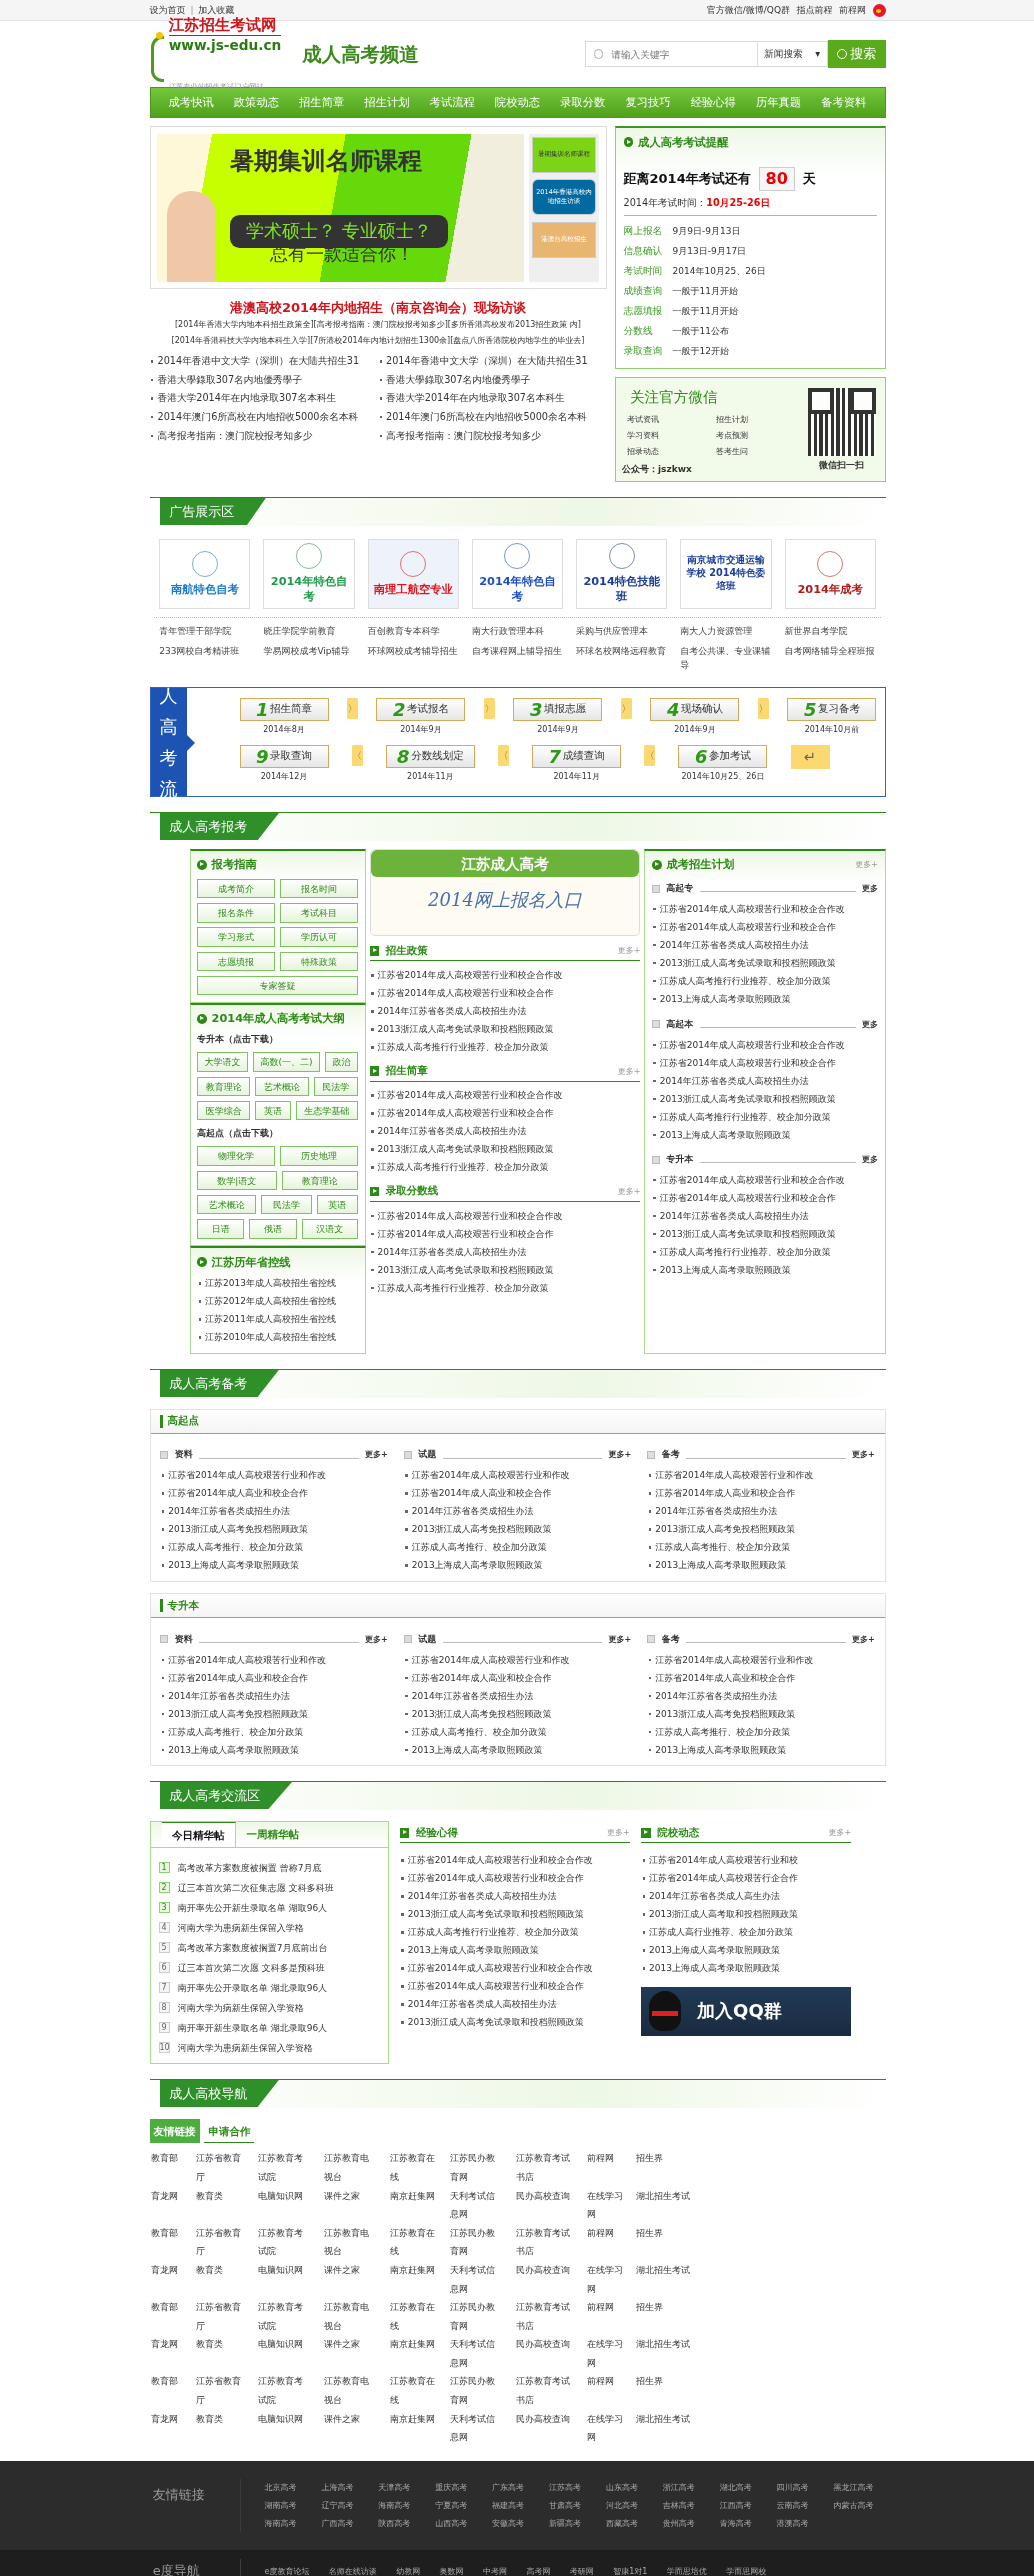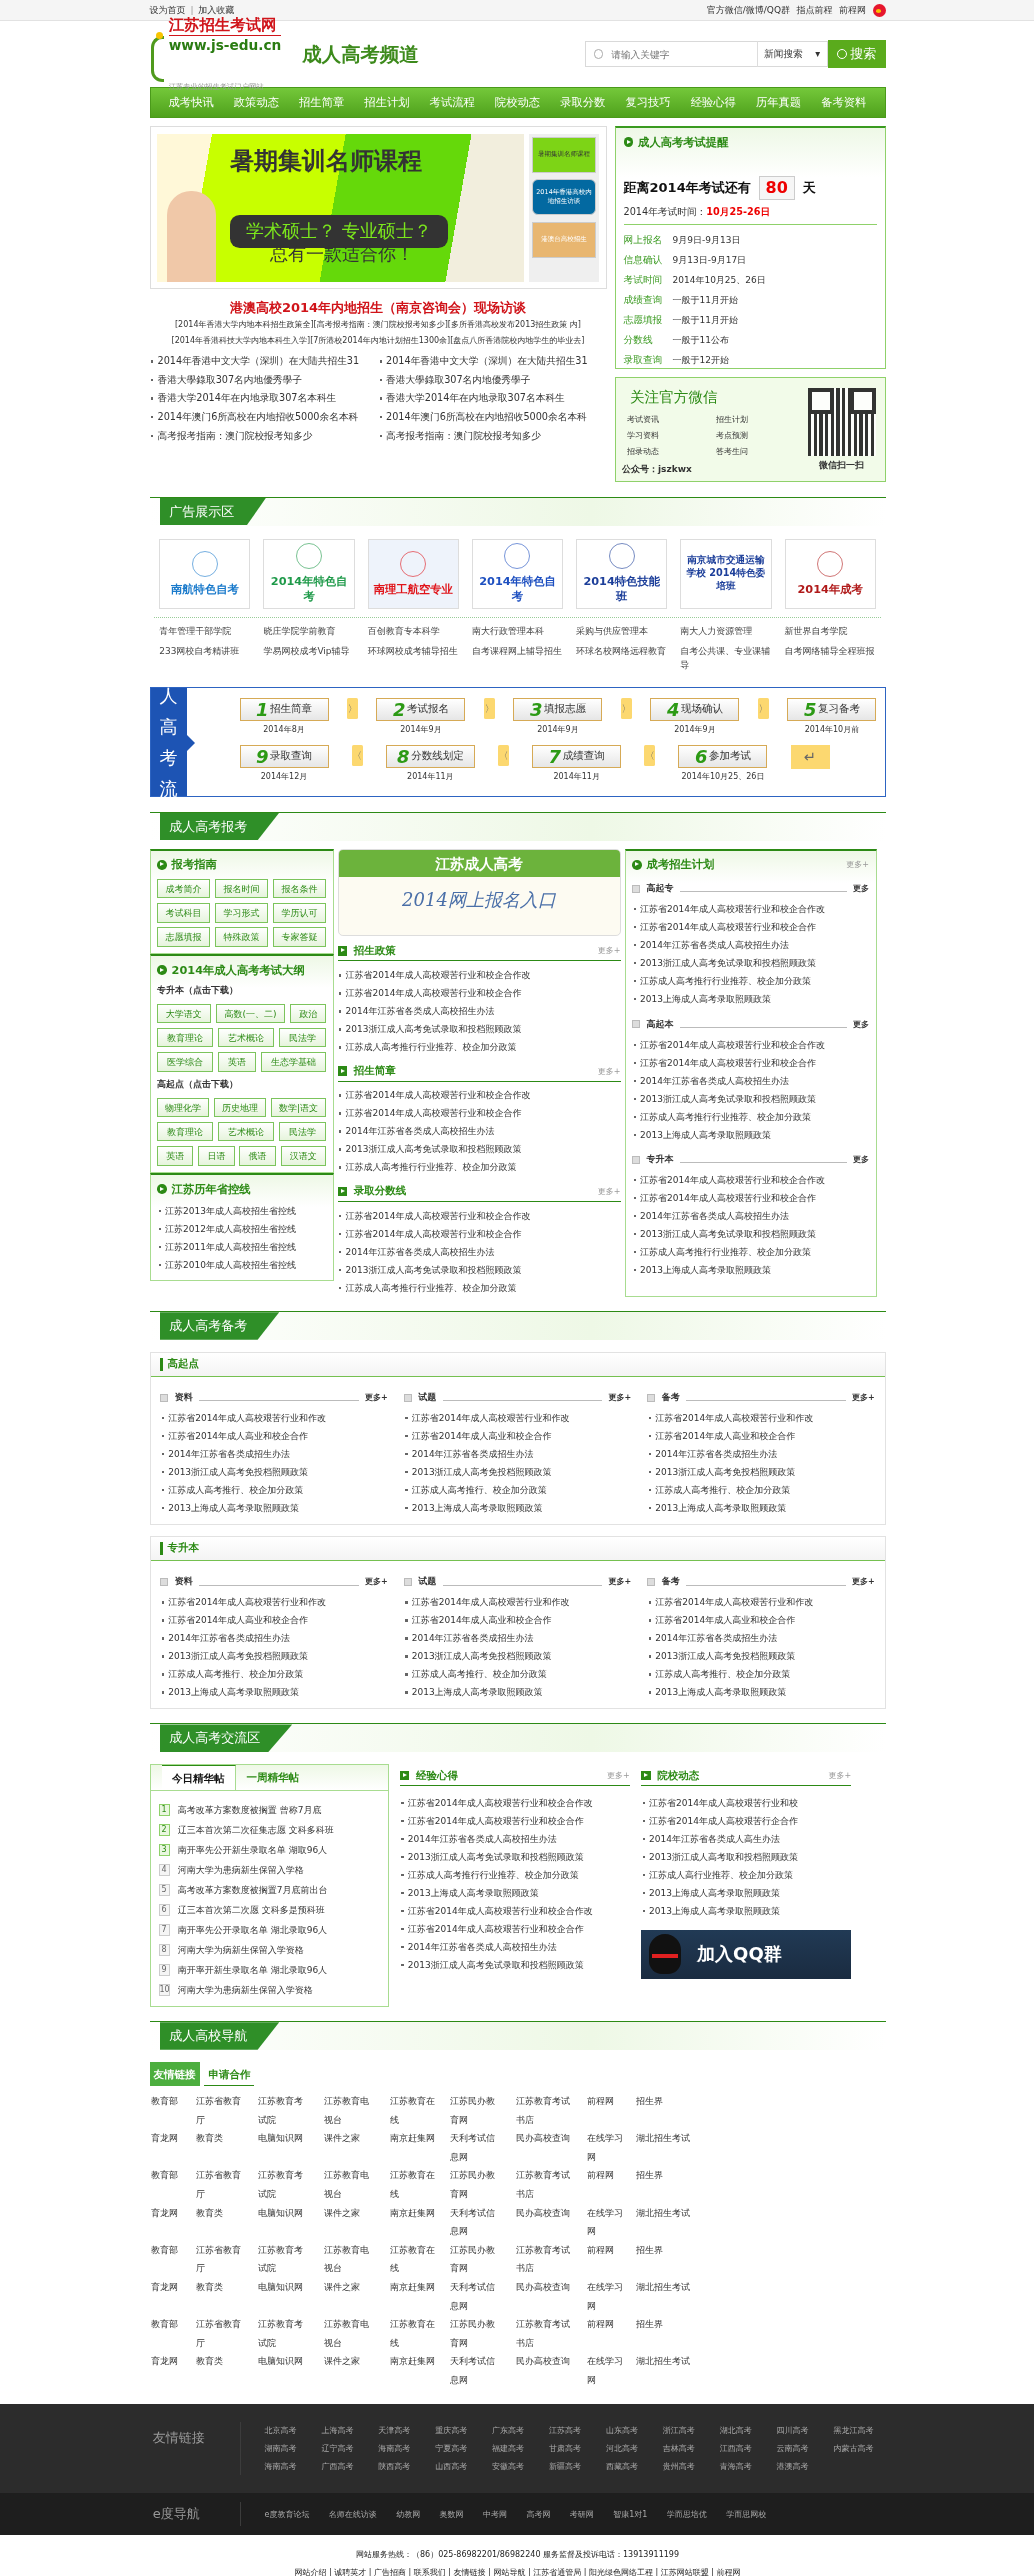--- a/index.html
+++ b/index.html
@@ -51,21 +51,21 @@
 .headline{text-align:center;color:#d0141a;font-size:13px;font-weight:bold;margin-top:9.7px;}
 .sublinks{text-align:center;font-size:8px;color:#333;line-height:14.6px;margin-top:1.6px;}
 .news2col{display:grid;grid-template-columns:1fr 1fr;margin-top:3.2px;}
 .news2col li{list-style:none;font-size:9.7px;line-height:18.6px;padding-left:8px;position:relative;}
 .news2col li:before,.blist li:before{content:"";position:absolute;left:1.6px;top:8px;width:2.4px;height:2.4px;background:#666;}
 .hero-right{width:271px;}
 .remind{border:0.8px solid #8fd16a;border-top:2.4px solid #3a9a20;height:243px;padding:6.5px 8px;background:linear-gradient(#eef8e6,#fff 49px);}
 .box-title{display:flex;align-items:center;gap:4.9px;color:#2c8a15;font-size:11.3px;font-weight:bold;}
 .dot-icon{width:9.7px;height:9.7px;border-radius:50%;background:#2c8a15;position:relative;display:inline-block;}
 .dot-icon:after{content:"";position:absolute;left:3.2px;top:2.4px;border-left:4px solid #fff;border-top:2.4px solid transparent;border-bottom:2.4px solid transparent;}
-.countdown{display:flex;align-items:center;gap:8px;margin-top:26px;font-size:13px;font-weight:bold;color:#111;}
+.countdown{display:flex;align-items:center;gap:8px;margin-top:17px;font-size:13px;font-weight:bold;color:#111;}
 .cal{width:36px;height:24px;border:0.8px solid #ccc;background:#f6f6f6;color:#e00;font-size:16px;font-weight:bold;text-align:center;line-height:22.6px;}
 .exam-time{font-size:9.7px;margin-top:6.5px;padding-bottom:4.9px;border-bottom:0.8px solid #8fd16a;}
 .exam-time b{color:#e00;}
 .sched{margin-top:4.9px;}
 .sched div{display:flex;font-size:9px;line-height:20px;}
 .sched .k{color:#3a9a20;width:49px;font-size:9.7px;}
 .wechat{margin-top:8px;border:1.6px solid #8fd16a;background:#f2fbe9;height:105px;display:flex;padding:6.5px;}
 .wechat .info{flex:1;}
 .wechat .wt{color:#2c8a15;font-size:14.6px;margin:3.2px 0 4.9px 8px;}
 .wechat .feat{display:grid;grid-template-columns:1fr 1fr;font-size:8px;line-height:16px;padding-left:4.9px;}
@@ -89,33 +89,33 @@
 .flow-label:after{content:"";position:absolute;right:-8px;top:47px;border-left:8px solid #1d54b4;border-top:8px solid transparent;border-bottom:8px solid transparent;}
 .flow-grid{flex:1;padding:9.7px 8px 0 53px;}
 .flow-row{display:flex;align-items:flex-start;justify-content:space-between;height:47px;}
 .step{text-align:center;width:89px;}
 .step-btn{border:0.8px solid #d6aa56;background:linear-gradient(#fff,#e6e6e6);height:22.6px;display:flex;align-items:center;justify-content:center;gap:1.6px;font-size:10.5px;}
 .step-btn .n{color:#2c9a15;font-size:18px;font-weight:bold;font-style:italic;}
 .step .d{font-size:8px;margin-top:3.2px;}
 .arrow{width:11.3px;height:21px;background:#fcd870;color:#666;font-size:9.7px;text-align:center;line-height:21px;border-radius:1.6px;}
 .return-btn{width:39px;height:24px;background:#fcd870;color:#666;font-size:14.6px;text-align:center;line-height:24px;margin-right:47px;}
 
-.enroll{display:flex;gap:4px;margin-top:8px;}
+.enroll{display:flex;gap:4px;margin-top:8px;margin-left:40px;}
 .col-a{width:184px;}
 .col-b{width:283px;}
 .col-c{width:252px;}
 .gbox{border:0.8px solid #a8dc90;border-top:2.4px solid #2c8a15;background:linear-gradient(#eef8e6,#fff 32px);padding:6.5px;}
 .gbox + .gbox{margin-top:0;}
 .tags{display:flex;flex-wrap:wrap;gap:4.9px;margin-top:6.5px;}
 .tag{border:0.8px solid #7cc45c;background:linear-gradient(#fff,#e6f4dc);color:#2c8a15;font-size:9px;height:19.4px;line-height:18px;padding:0 6.5px;flex-grow:1;text-align:center;}
 .subhead{font-size:9px;font-weight:bold;margin-top:6.5px;}
 .blist{margin-top:4.9px;}
 .blist li{list-style:none;position:relative;padding-left:8px;font-size:9px;line-height:18px;white-space:nowrap;overflow:hidden;}
 .enroll-banner{height:87px;border-radius:4.9px;background:#fdfbf2;border:0.8px solid #ddd;overflow:hidden;}
-.enroll-banner .top{height:27.5px;background:#6cb33c;color:#fff;font-size:14.6px;font-weight:bold;text-align:center;line-height:27.5px;}
+.enroll-banner .top{height:27.5px;background:#6cb33c;color:#fff;font-size:14.6px;font-weight:bold;text-align:center;line-height:27.5px;border-radius:6px;}
 .enroll-banner .hand{color:#4a6fa8;font-size:18px;text-align:center;line-height:45px;font-family:"DejaVu Serif",serif;font-style:italic;}
 .sq-head{display:flex;align-items:center;justify-content:space-between;border-bottom:1.6px solid #2c8a15;padding-bottom:2.4px;margin-top:8px;}
 .sq-head .t{display:flex;align-items:center;gap:6.5px;color:#2c8a15;font-size:10.5px;font-weight:bold;}
 .sq-icon{width:9.7px;height:9.7px;background:#2c8a15;position:relative;display:inline-block;}
 .sq-icon:after{content:"";position:absolute;left:3.2px;top:2.4px;border-left:4px solid #fff;border-top:2.4px solid transparent;border-bottom:2.4px solid transparent;}
 .more{color:#999;font-size:8px;font-weight:normal;}
 .gray-head{display:flex;align-items:center;gap:6.5px;margin-top:9.7px;font-size:9px;font-weight:bold;}
 .gray-sq{width:8px;height:8px;background:#ddd;border:0.8px solid #bbb;}
 .gray-head .line{flex:1;border-bottom:0.8px solid #bbb;margin-top:6.5px;}
 .gray-head .more{color:#333;font-weight:bold;}

